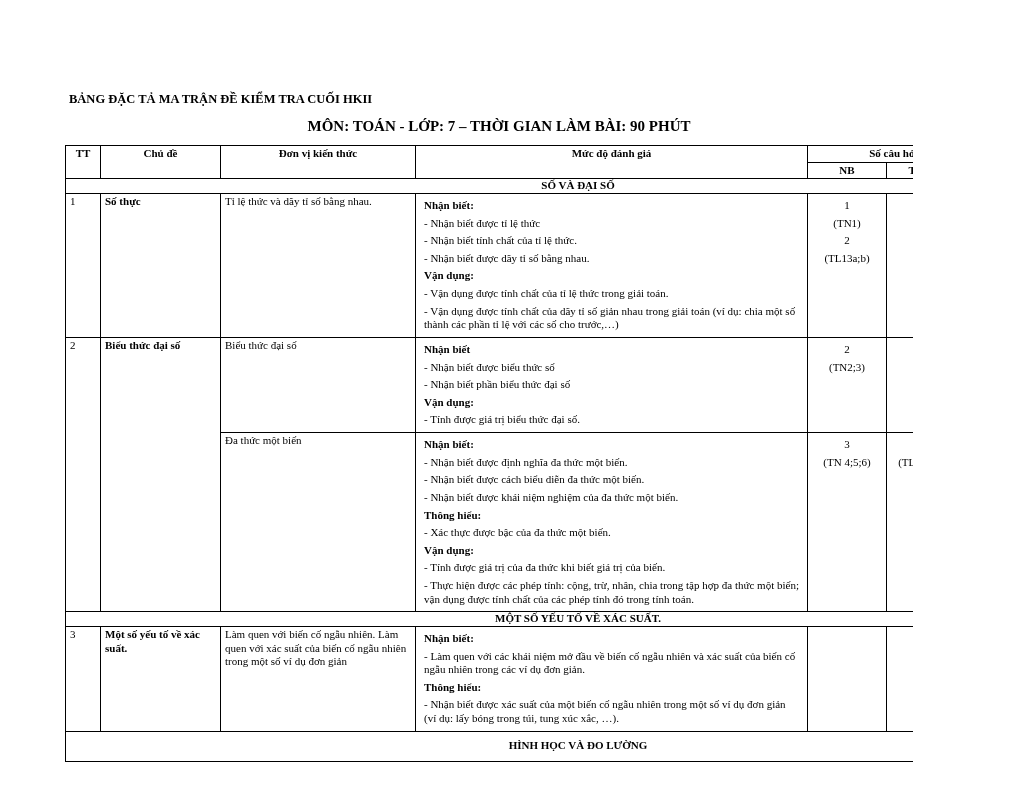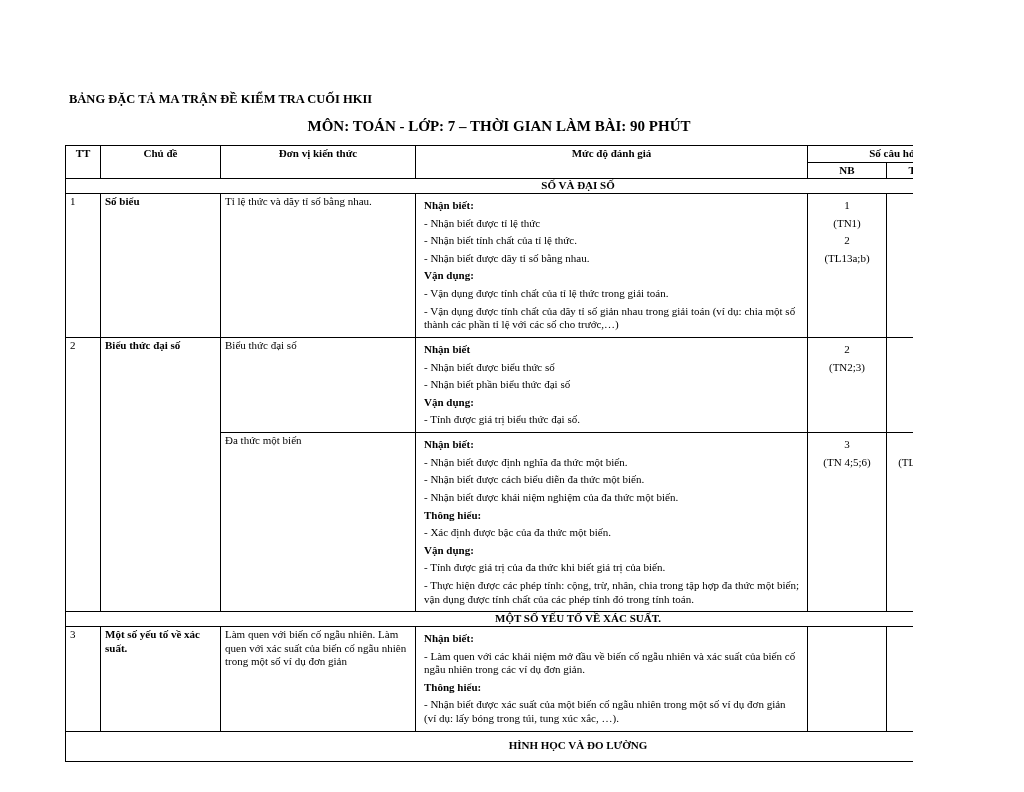--- a/index.html
+++ b/index.html
@@ -75,21 +75,21 @@
         <th></th>
       </tr>
     </thead>
     <tbody>
       <tr class="section">
         <td colspan="8">SỐ VÀ ĐẠI SỐ</td>
       </tr>
 
       <tr class="row1">
         <td>1</td>
-        <td class="bold">Số biểu</td>
+        <td class="bold">Số thực</td>
         <td>Tỉ lệ thức và dãy tỉ số bằng nhau.</td>
         <td>
           <p class="ln b">Nhận biết:</p>
           <p class="ln">- Nhận biết được tỉ lệ thức</p>
           <p class="ln">- Nhận biết tính chất của tỉ lệ thức.</p>
           <p class="ln">- Nhận biết được dãy tỉ số bằng nhau.</p>
           <p class="ln b">Vận dụng:</p>
           <p class="ln">- Vận dụng được tính chất của tỉ lệ thức trong giải toán.</p>
           <p class="ln">- Vận dụng được tính chất của dãy tỉ số giản nhau trong giải toán (ví dụ: chia một số thành các phần tỉ lệ với các số cho trước,…)</p>
         </td>
@@ -125,21 +125,21 @@
       </tr>
 
       <tr class="row2b">
         <td>Đa thức một biến</td>
         <td>
           <p class="ln b">Nhận biết:</p>
           <p class="ln">- Nhận biết được định nghĩa đa thức một biến.</p>
           <p class="ln">- Nhận biết được cách biểu diễn đa thức một biến.</p>
           <p class="ln">- Nhận biết được khái niệm nghiệm của đa thức một biến.</p>
           <p class="ln b">Thông hiểu:</p>
-          <p class="ln">- Xác định được bậc của đa thức một biến.</p>
+          <p class="ln">- Xác thực được bậc của đa thức một biến.</p>
           <p class="ln b">Vận dụng:</p>
           <p class="ln">- Tính được giá trị của đa thức khi biết giá trị của biến.</p>
           <p class="ln">- Thực hiện được các phép tính: cộng, trừ, nhân, chia trong tập hợp đa thức một biến; vận dụng được tính chất của các phép tính đó trong tính toán.</p>
         </td>
         <td class="center">
           <p class="ln">3</p>
           <p class="ln">(TN 4;5;6)</p>
         </td>
         <td class="center">
           <p class="ln">1</p>

